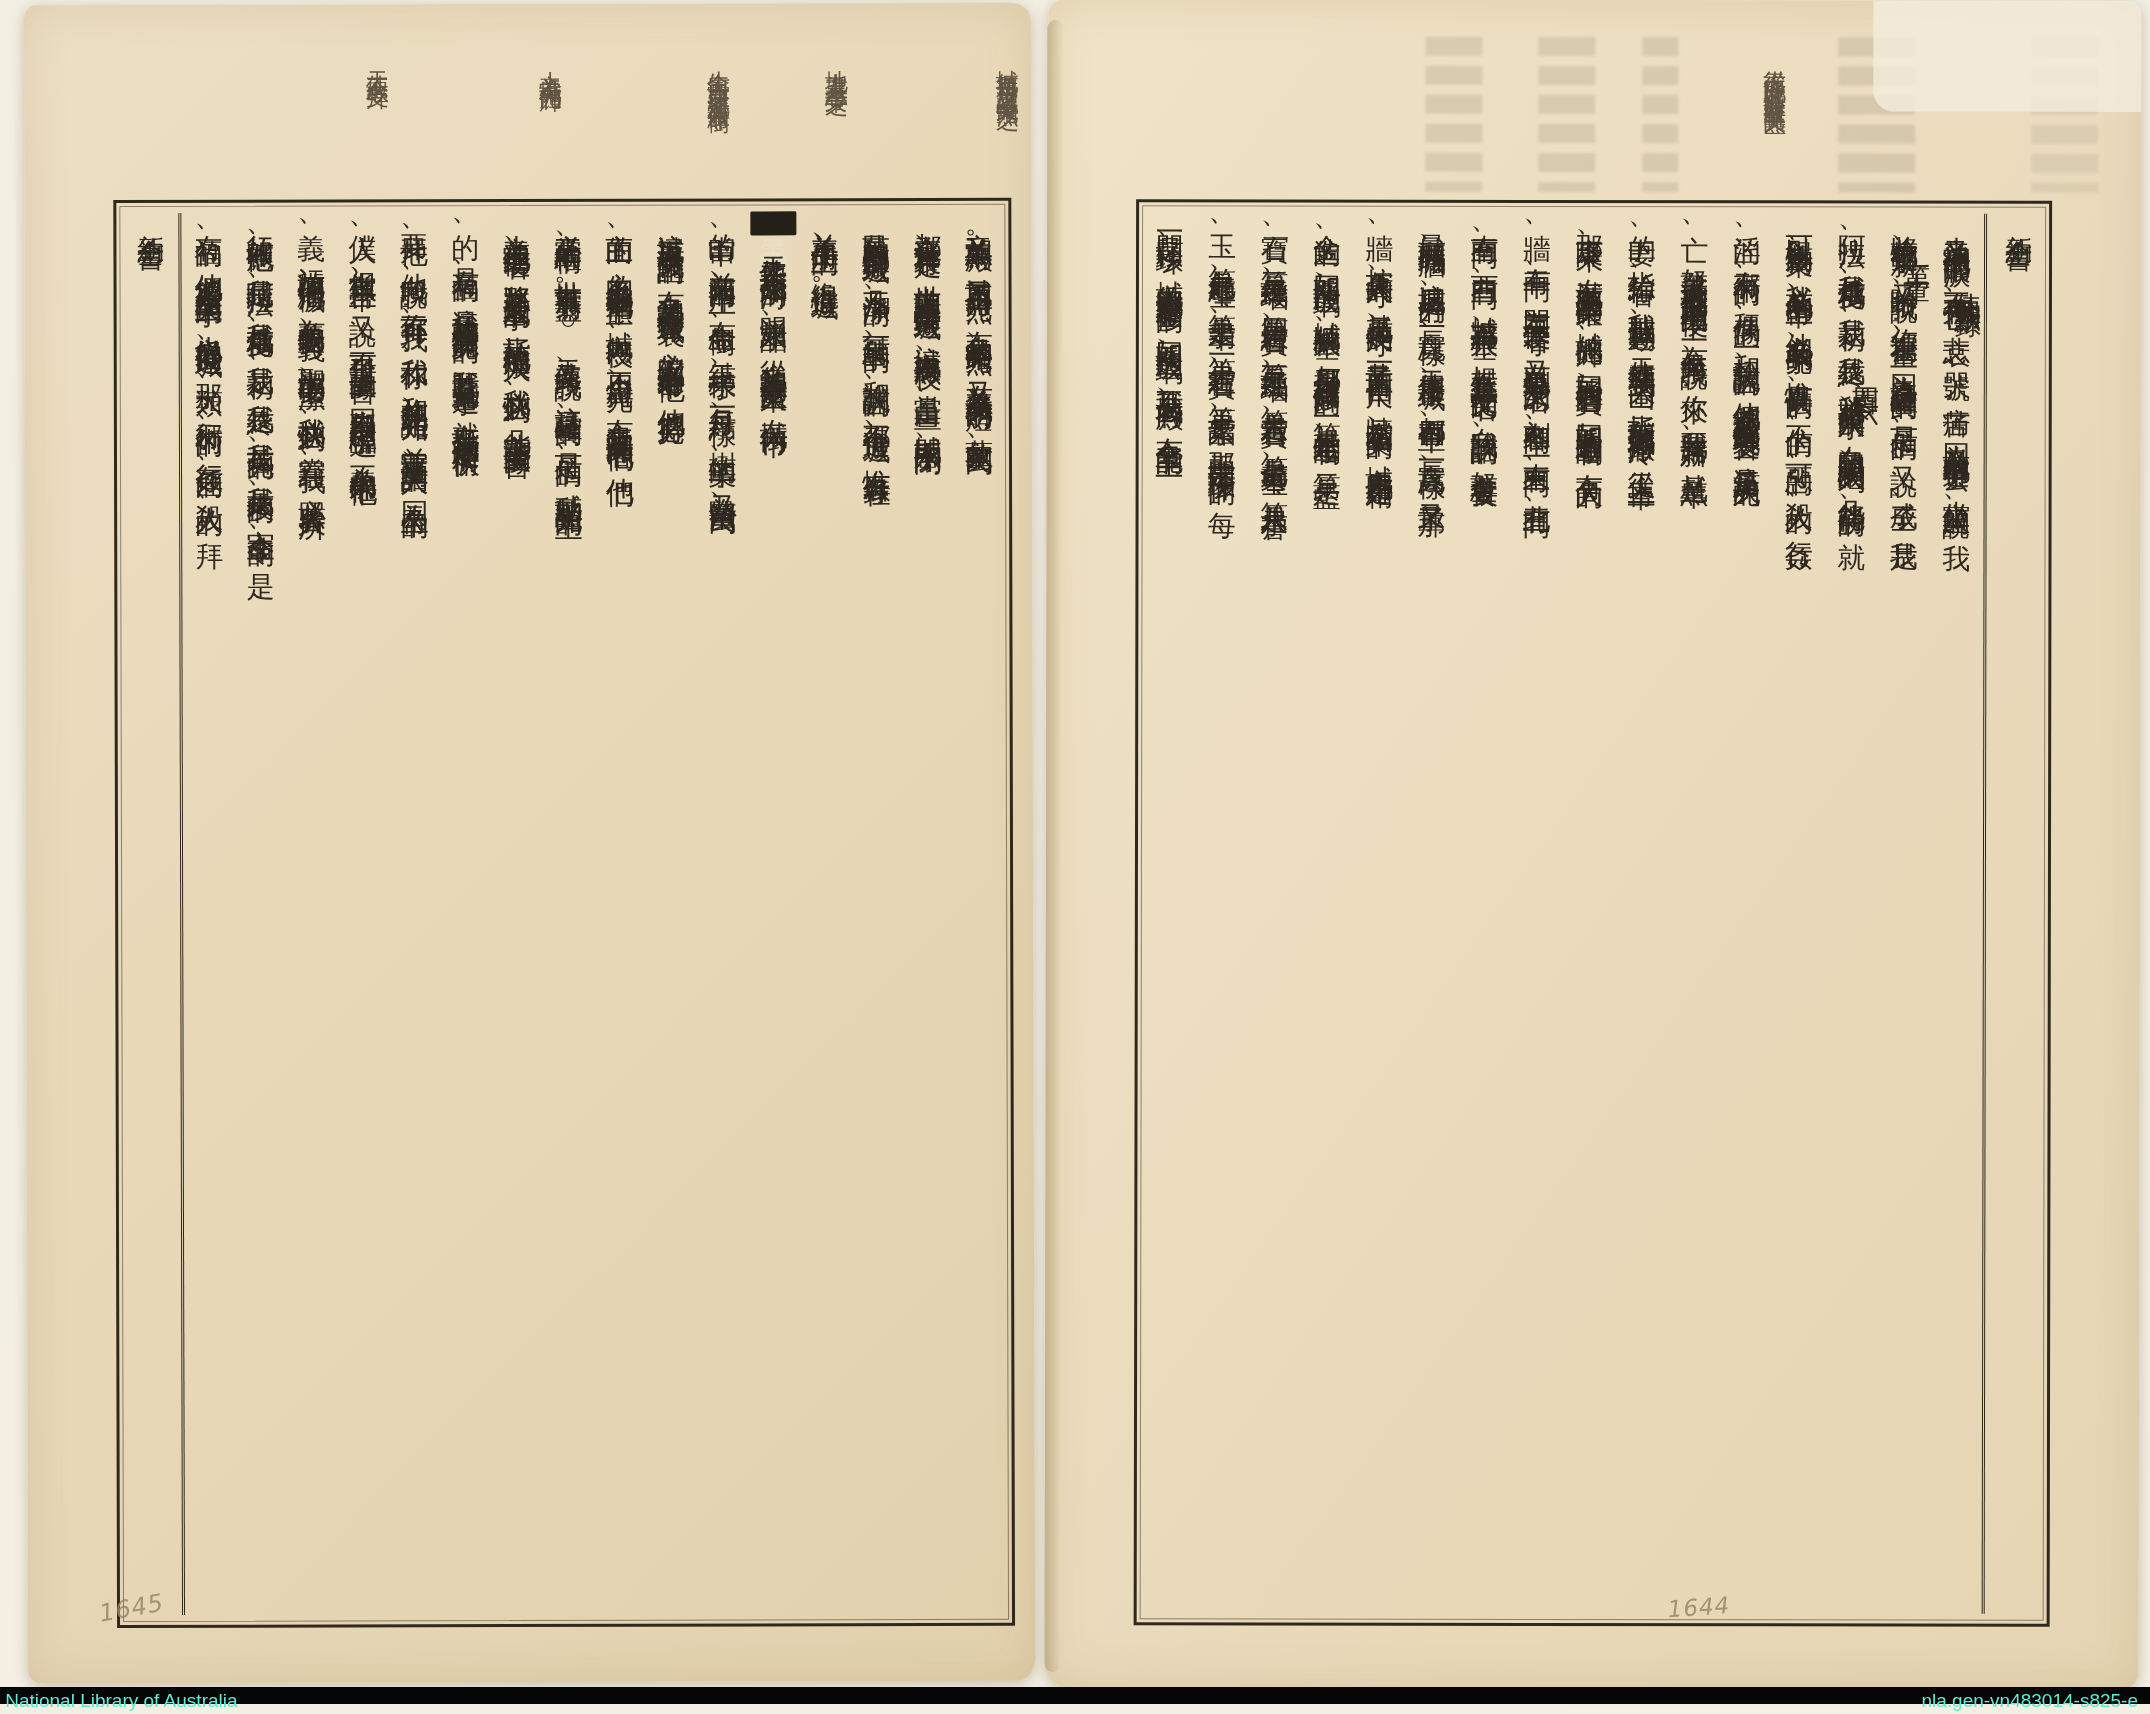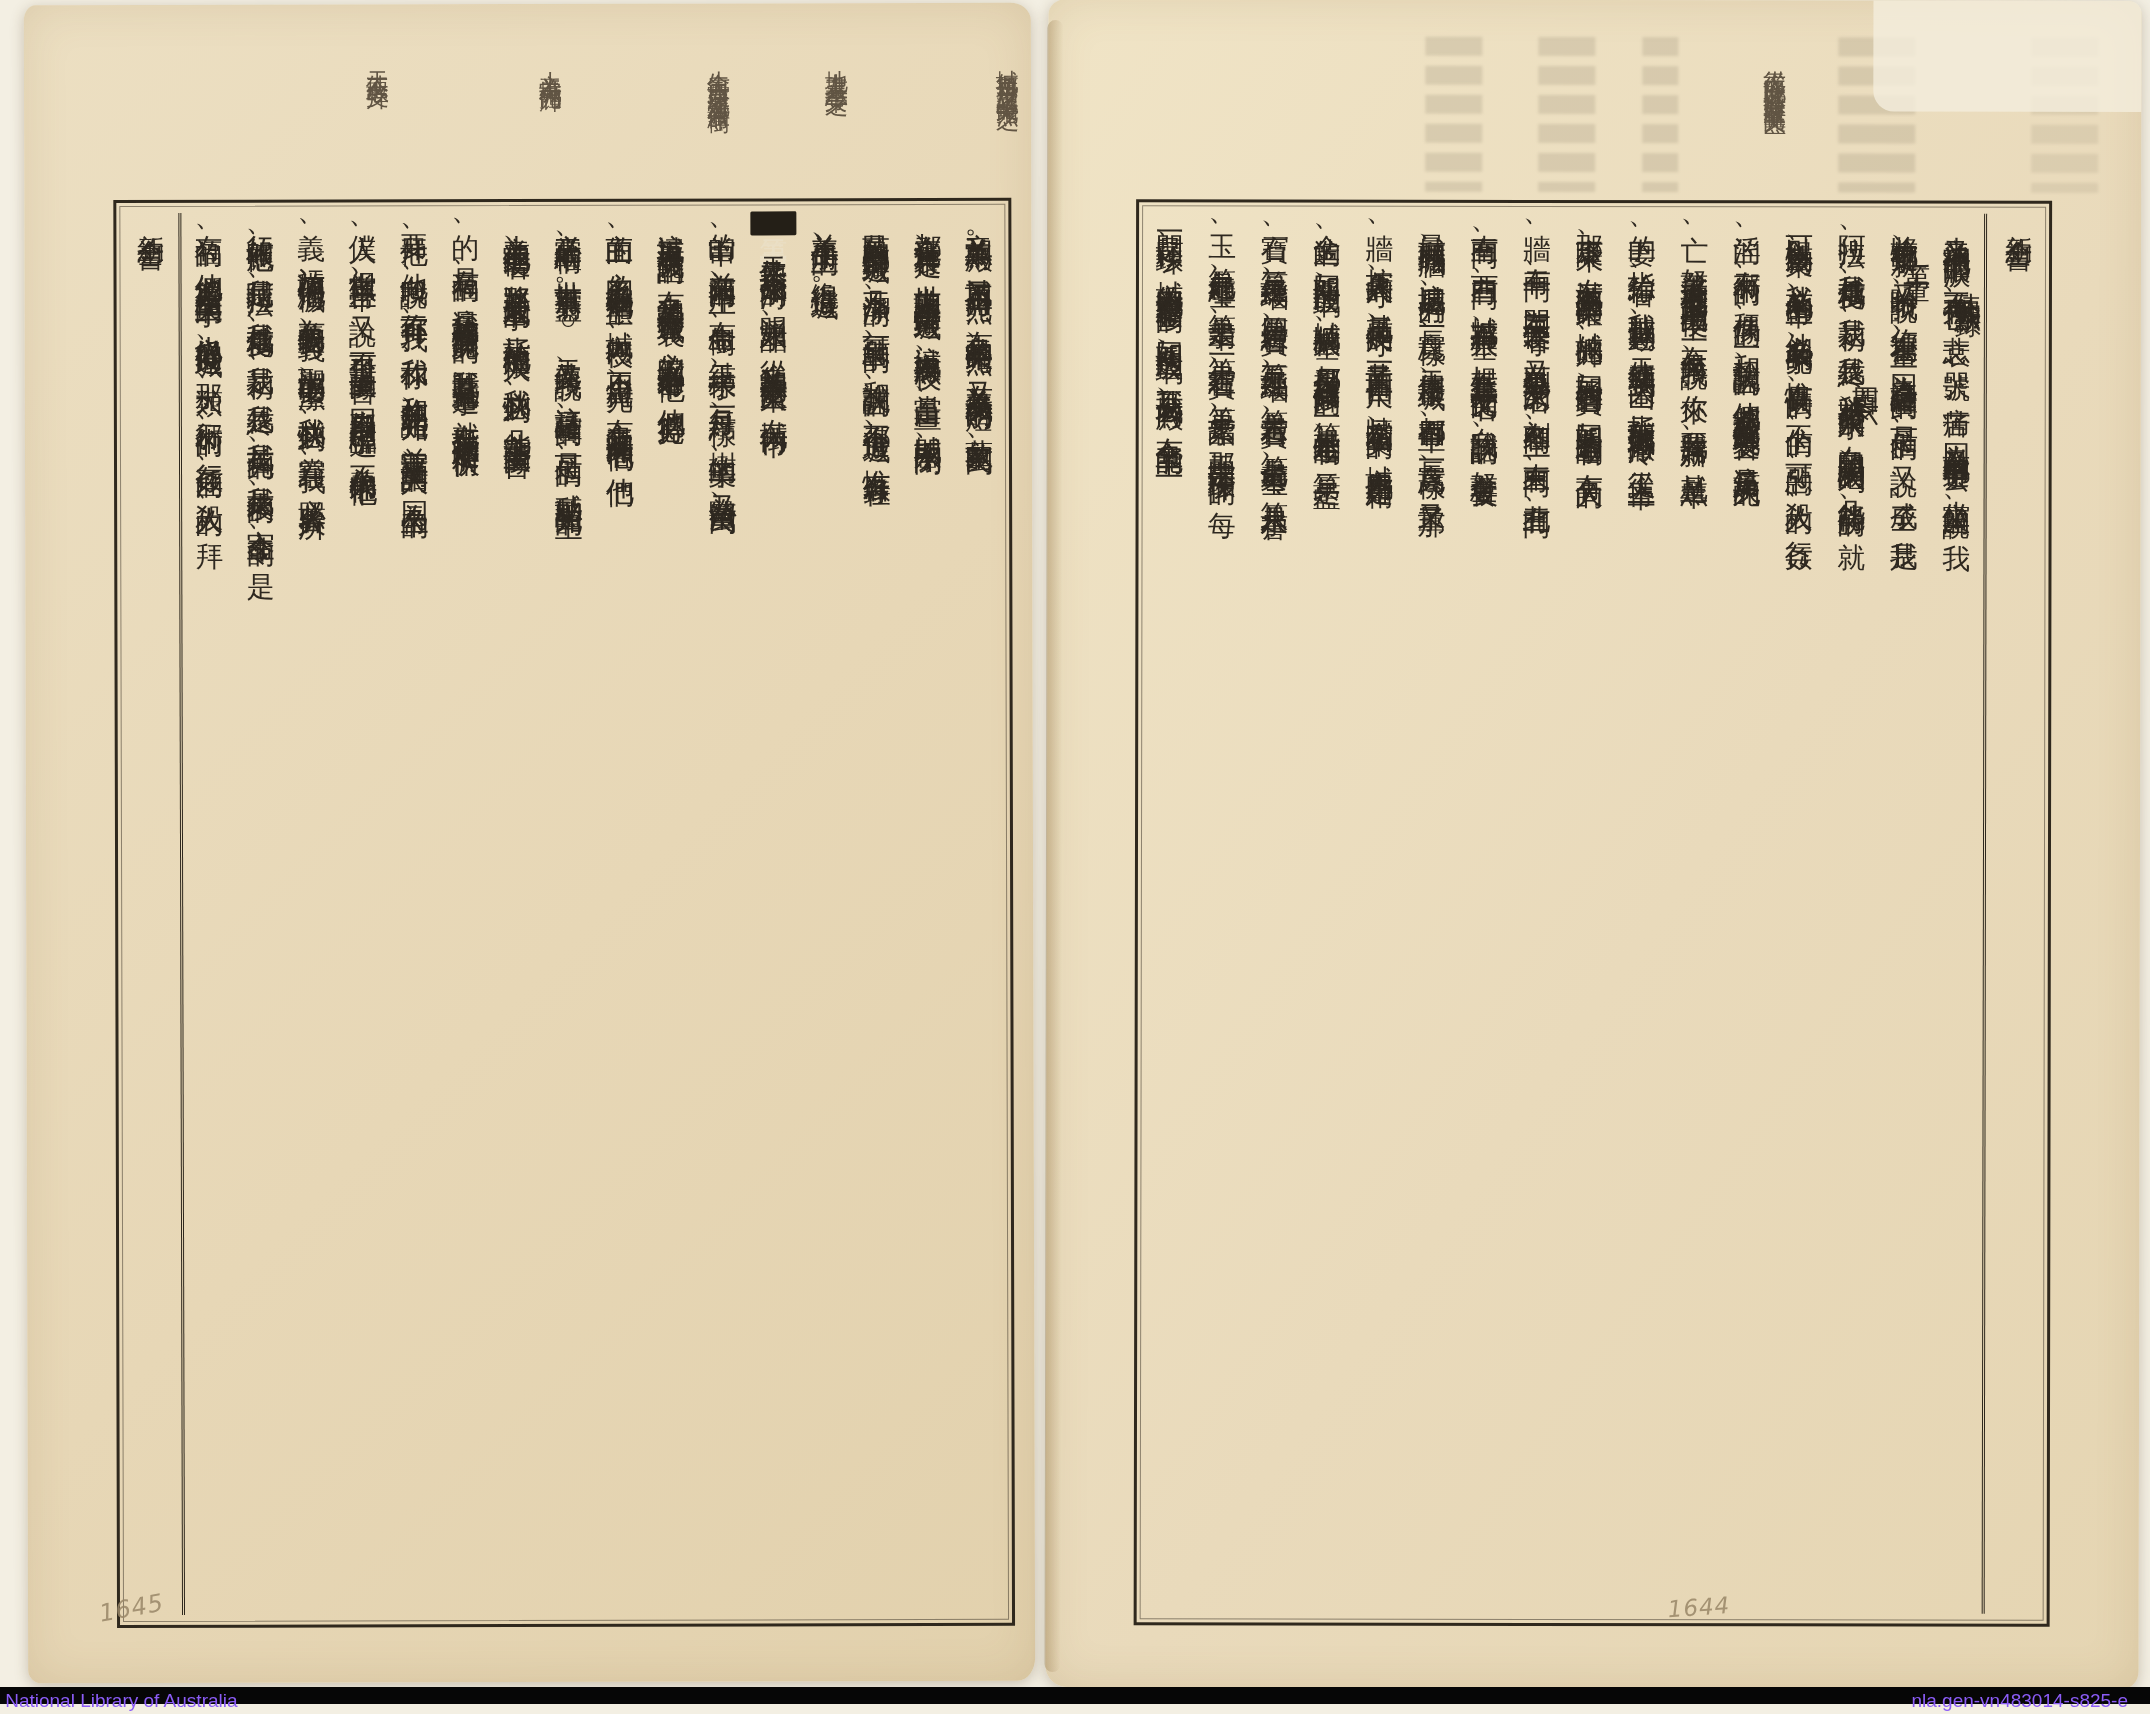--- a/index.html
+++ b/index.html
@@ -35,23 +35,23 @@
   .m4{margin-top:153px;}
   .chapter-invert{background:#241f17;color:#ead-fc5;}
   .chapter-invert{background:#241f17;color:#eadfc5;padding:5.2px 7.2px;border-radius:1.5px;}
   .runhead{position:absolute;writing-mode:vertical-rl;height:146px;top:49px;
         font-size:23px;line-height:34px;letter-spacing:3.1px;color:#564a3a;opacity:.92;}
   .ghost{position:absolute;width:57px;height:155px;top:37px;opacity:.2;filter:blur(1.5px);
         background:repeating-linear-gradient(180deg,rgba(105,95,75,.8) 0 18.6px,transparent 18.6px 29px);}
   .pencil{position:absolute;font-family:"DejaVu Sans",sans-serif;font-style:italic;
         color:#998768;font-size:24px;letter-spacing:1px;opacity:.85;}
   .footer{position:absolute;left:0;top:1687px;width:100%;height:17px;background:#060606;
-        color:#8b5cf6;font-family:"Liberation Sans",sans-serif;font-size:19px;}
+        color:#5eead4;font-family:"Liberation Sans",sans-serif;font-size:19px;}
   .footer .lib{position:absolute;left:5.2px;top:3.1px;}
-  .footer .id{position:absolute;right:23px;top:3.1px;}
+  .footer .id{position:absolute;right:13px;top:3.1px;}
 </style>
 </head>
 <body>
 
 <div id="canvas">
 
   <div class="sheet left">
     <div class="runhead" style="right:7.2px">城無須日月之輝上帝榮光照之</div>
     <div class="runhead" style="right:178px">地上君王悉尊榮之</div>
     <div class="runhead" style="right:296px">生命河自寶座而流河旁有生命樹</div>

